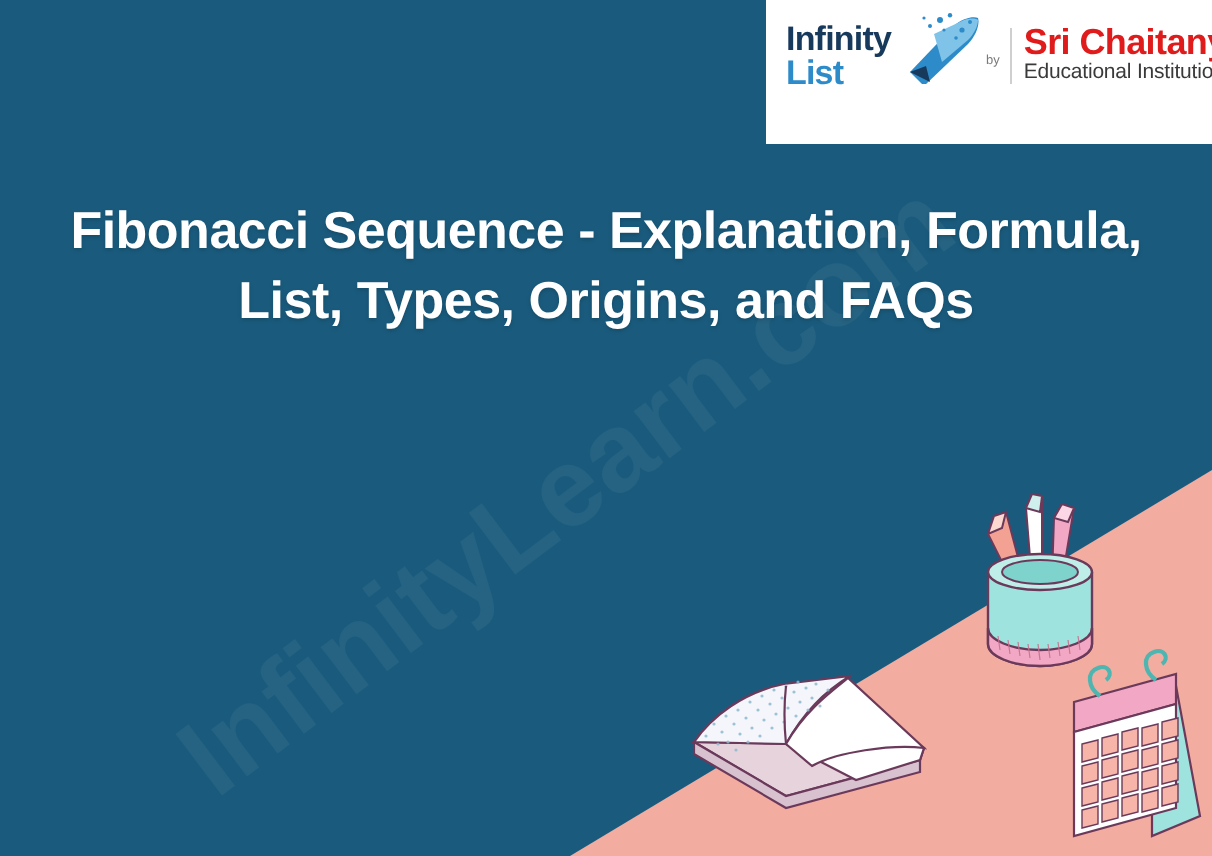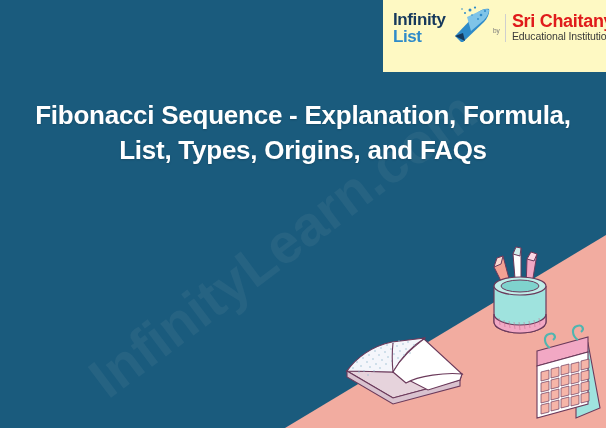--- a/index.html
+++ b/index.html
@@ -40,21 +40,21 @@
     font-size:56px;
     fill:#2E6886;
     opacity:.62;
   }
 
   
   #logo-card {
     position:absolute;
     left:383px; top:0px;
     width:223px; height:72px;
-    background:#fef9c3;
+    background:#ffffff;
     z-index:4;
     display:flex; align-items:center;
     padding:0 6px 17px 10px;
   }
   .logo-left { position:relative; width:98px; height:48px; flex:0 0 auto; }
   .il-word-1 {
     position:absolute; left:0; top:7px;
     font-size:17px; font-weight:700; letter-spacing:-.4px;
     color:#16395C; line-height:1;
   }

